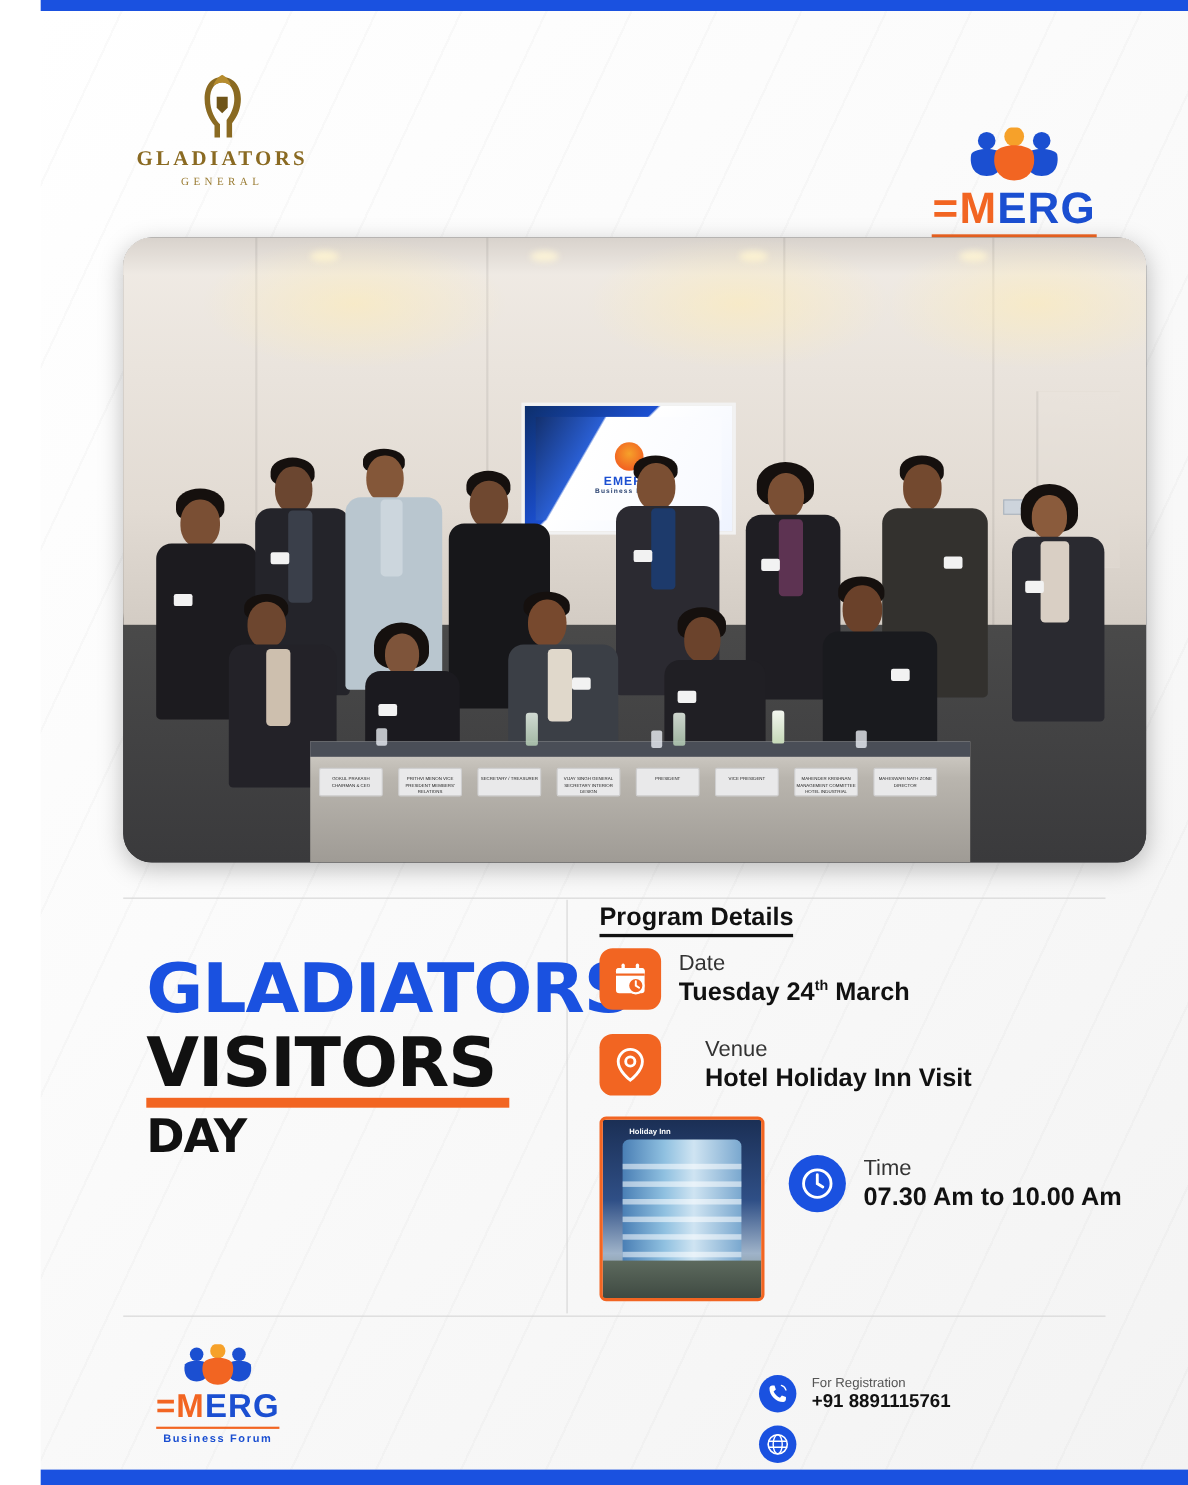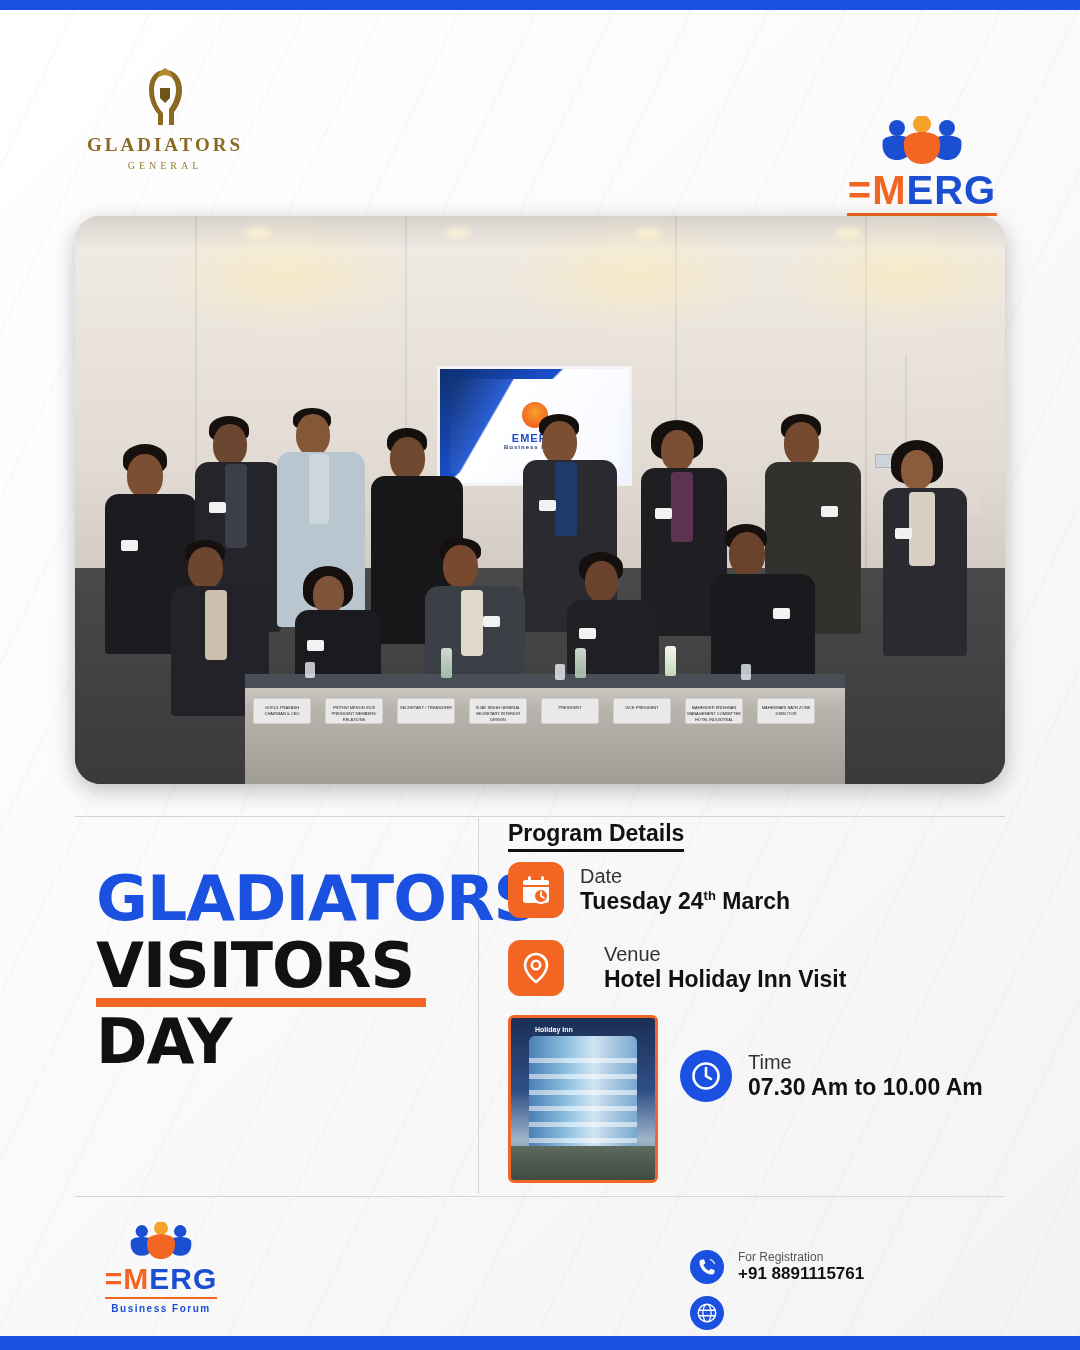--- a/index.html
+++ b/index.html
@@ -9,20 +9,21 @@
     background:#ffffff;
     position:relative;
     overflow:hidden;
   }
 
   
   .poster {
     position:absolute; inset:0;
     background:
       linear-gradient(135deg,#ffffff 0%,#fbfbfb 40%,#f3f3f3 100%);
+    margin-left: 37px;
   }
   .poster:before{
     content:"";
     position:absolute; inset:0;
     background:
       repeating-linear-gradient(115deg, rgba(0,0,0,0.018) 0px, rgba(0,0,0,0.018) 2px, rgba(0,0,0,0) 2px, rgba(0,0,0,0) 70px);
     pointer-events:none;
   }
   .bar-top{
     position:absolute; top:0; left:0; right:0; height:10px;
@@ -190,21 +191,21 @@
   .t2{
     font-family:"DejaVu Sans", sans-serif;
     font-size:62px; font-weight:900; letter-spacing:-1px; color:#111;
     line-height:0.95; margin-top:8px;
   }
   .t-underline{
     width:330px; height:9px; background:#f26522; margin:2px 0 6px;
   }
   .t3{
     font-family:"DejaVu Sans", sans-serif;
-    font-size:62px; font-weight:900; letter-spacing:-1px; color:#111;
+    font-size:42px; font-weight:900; letter-spacing:-1px; color:#111;
     line-height:0.95;
   }
 
   
   .pd-title{
     position:absolute; left:508px; top:820px;
     font-size:23px; font-weight:800; color:#111;
     border-bottom:3px solid #111; padding-bottom:2px;
   }
   .row{

